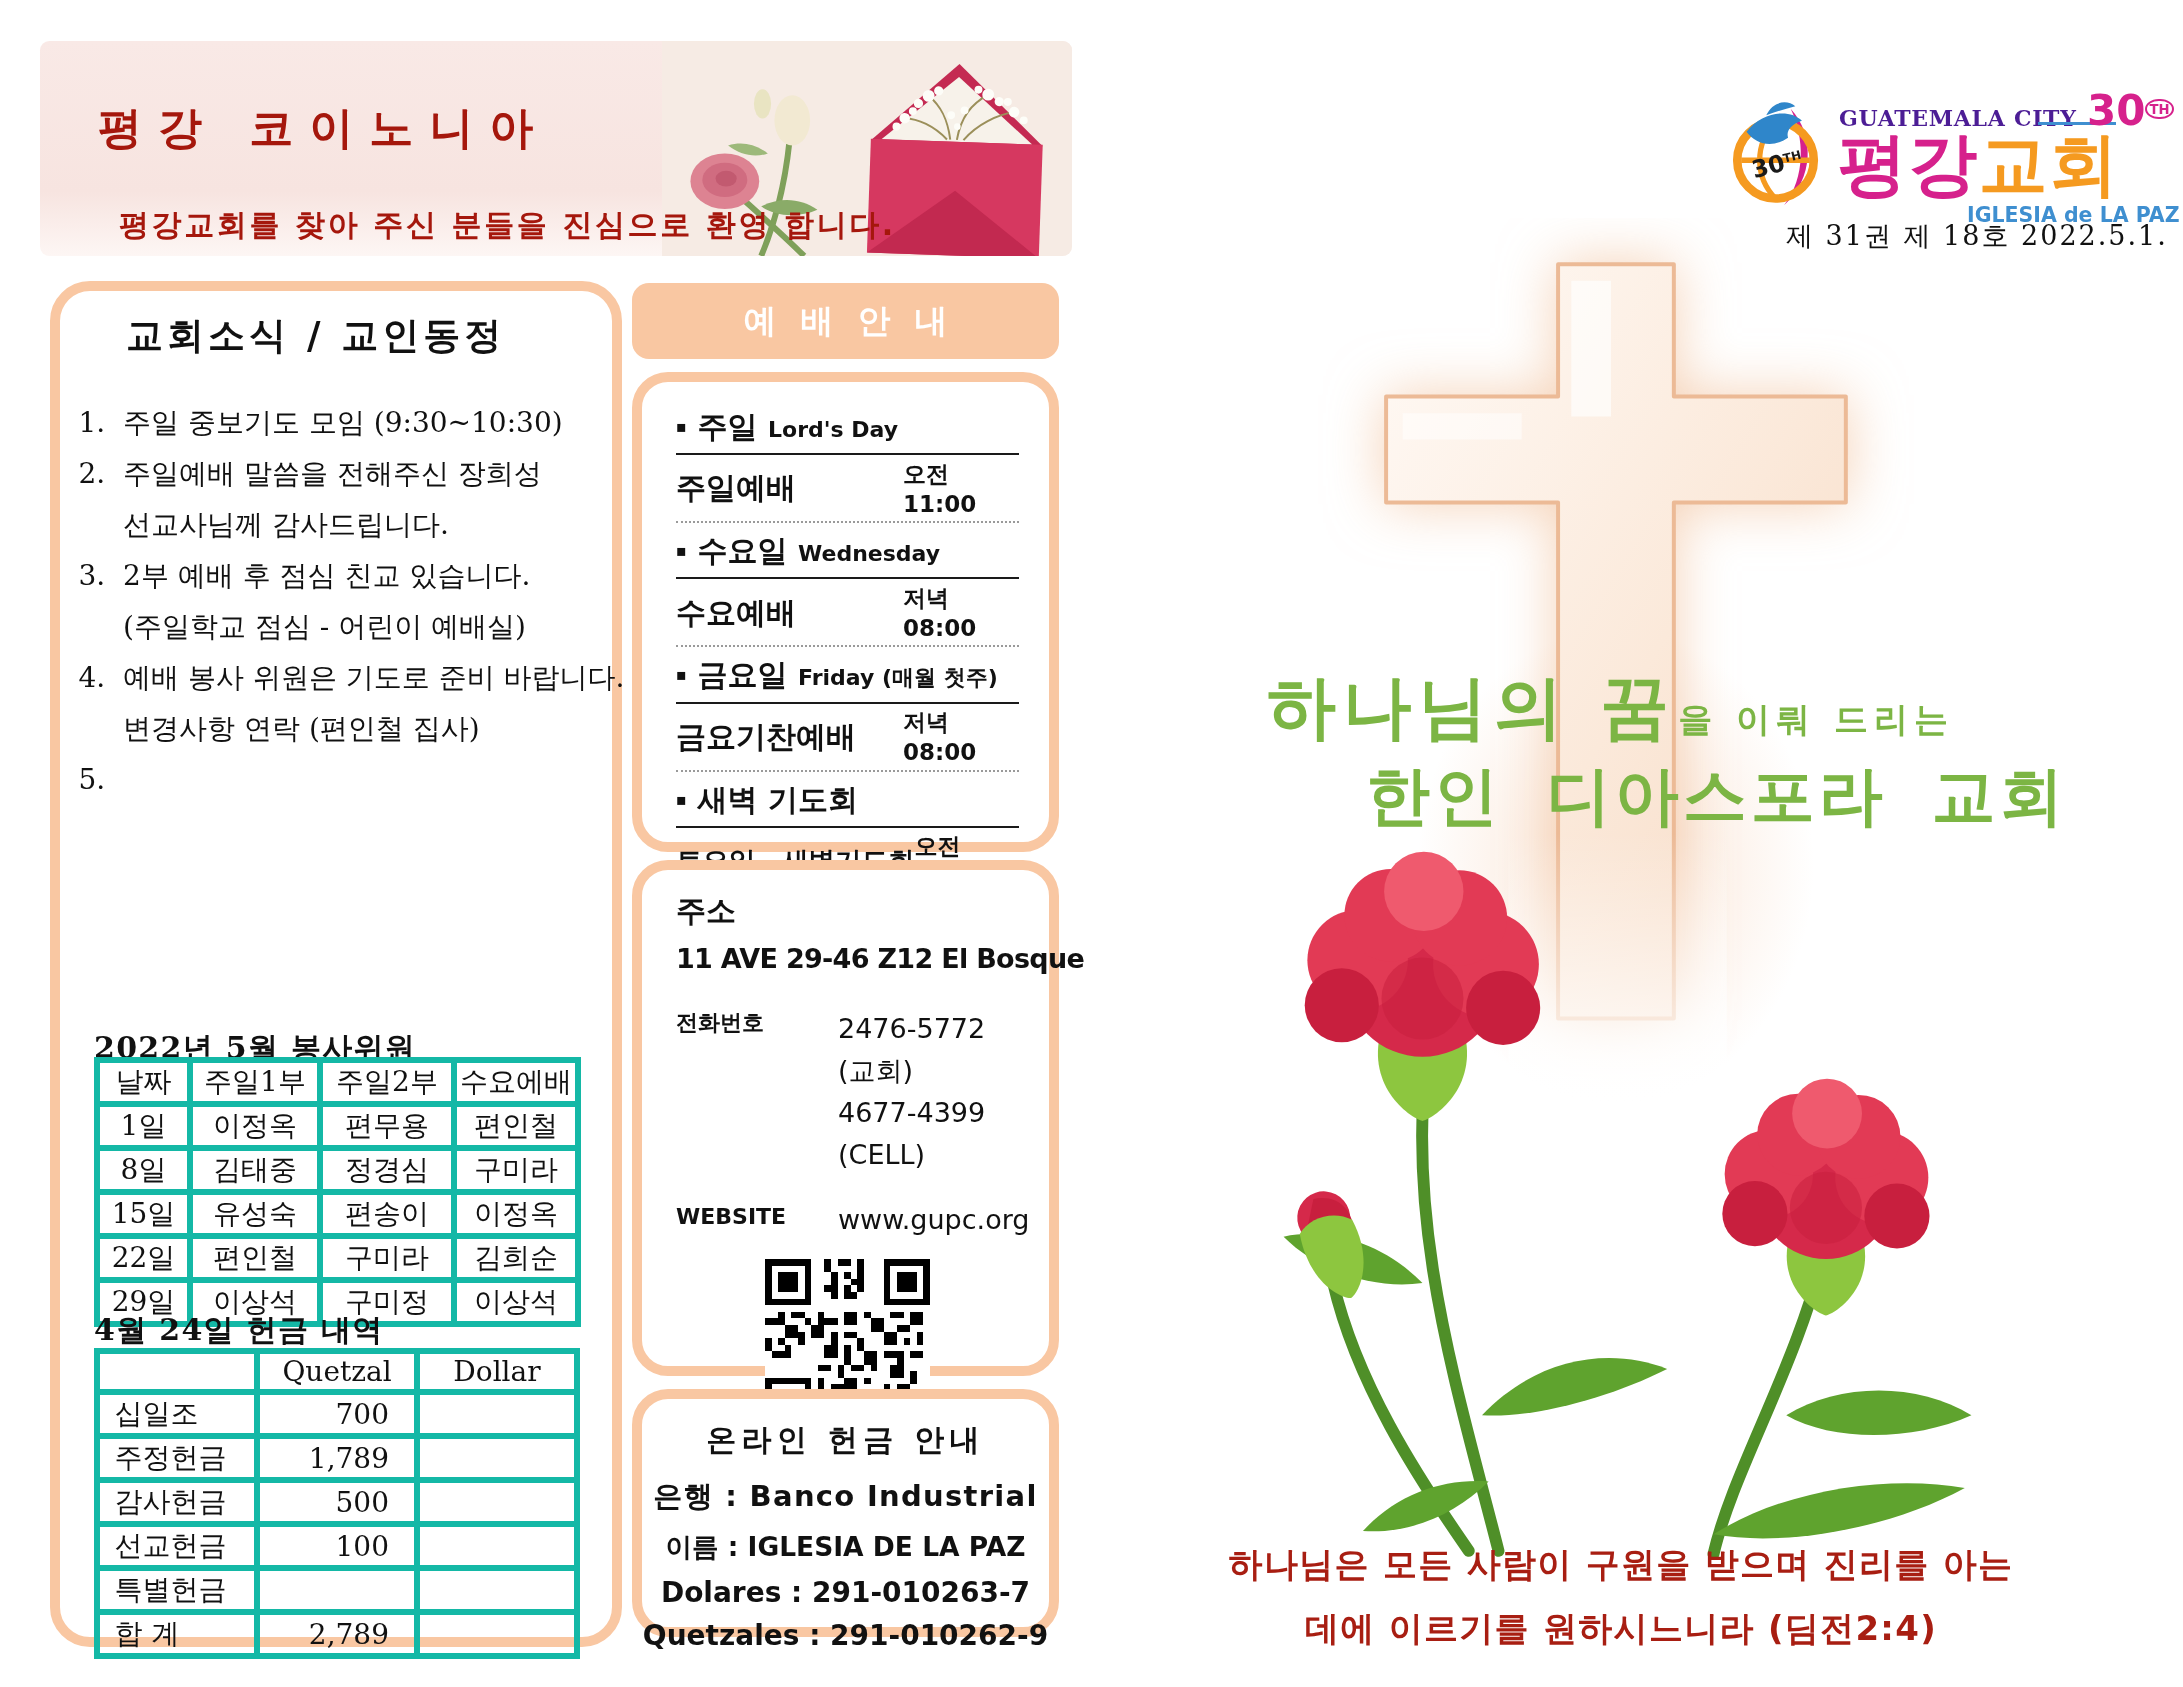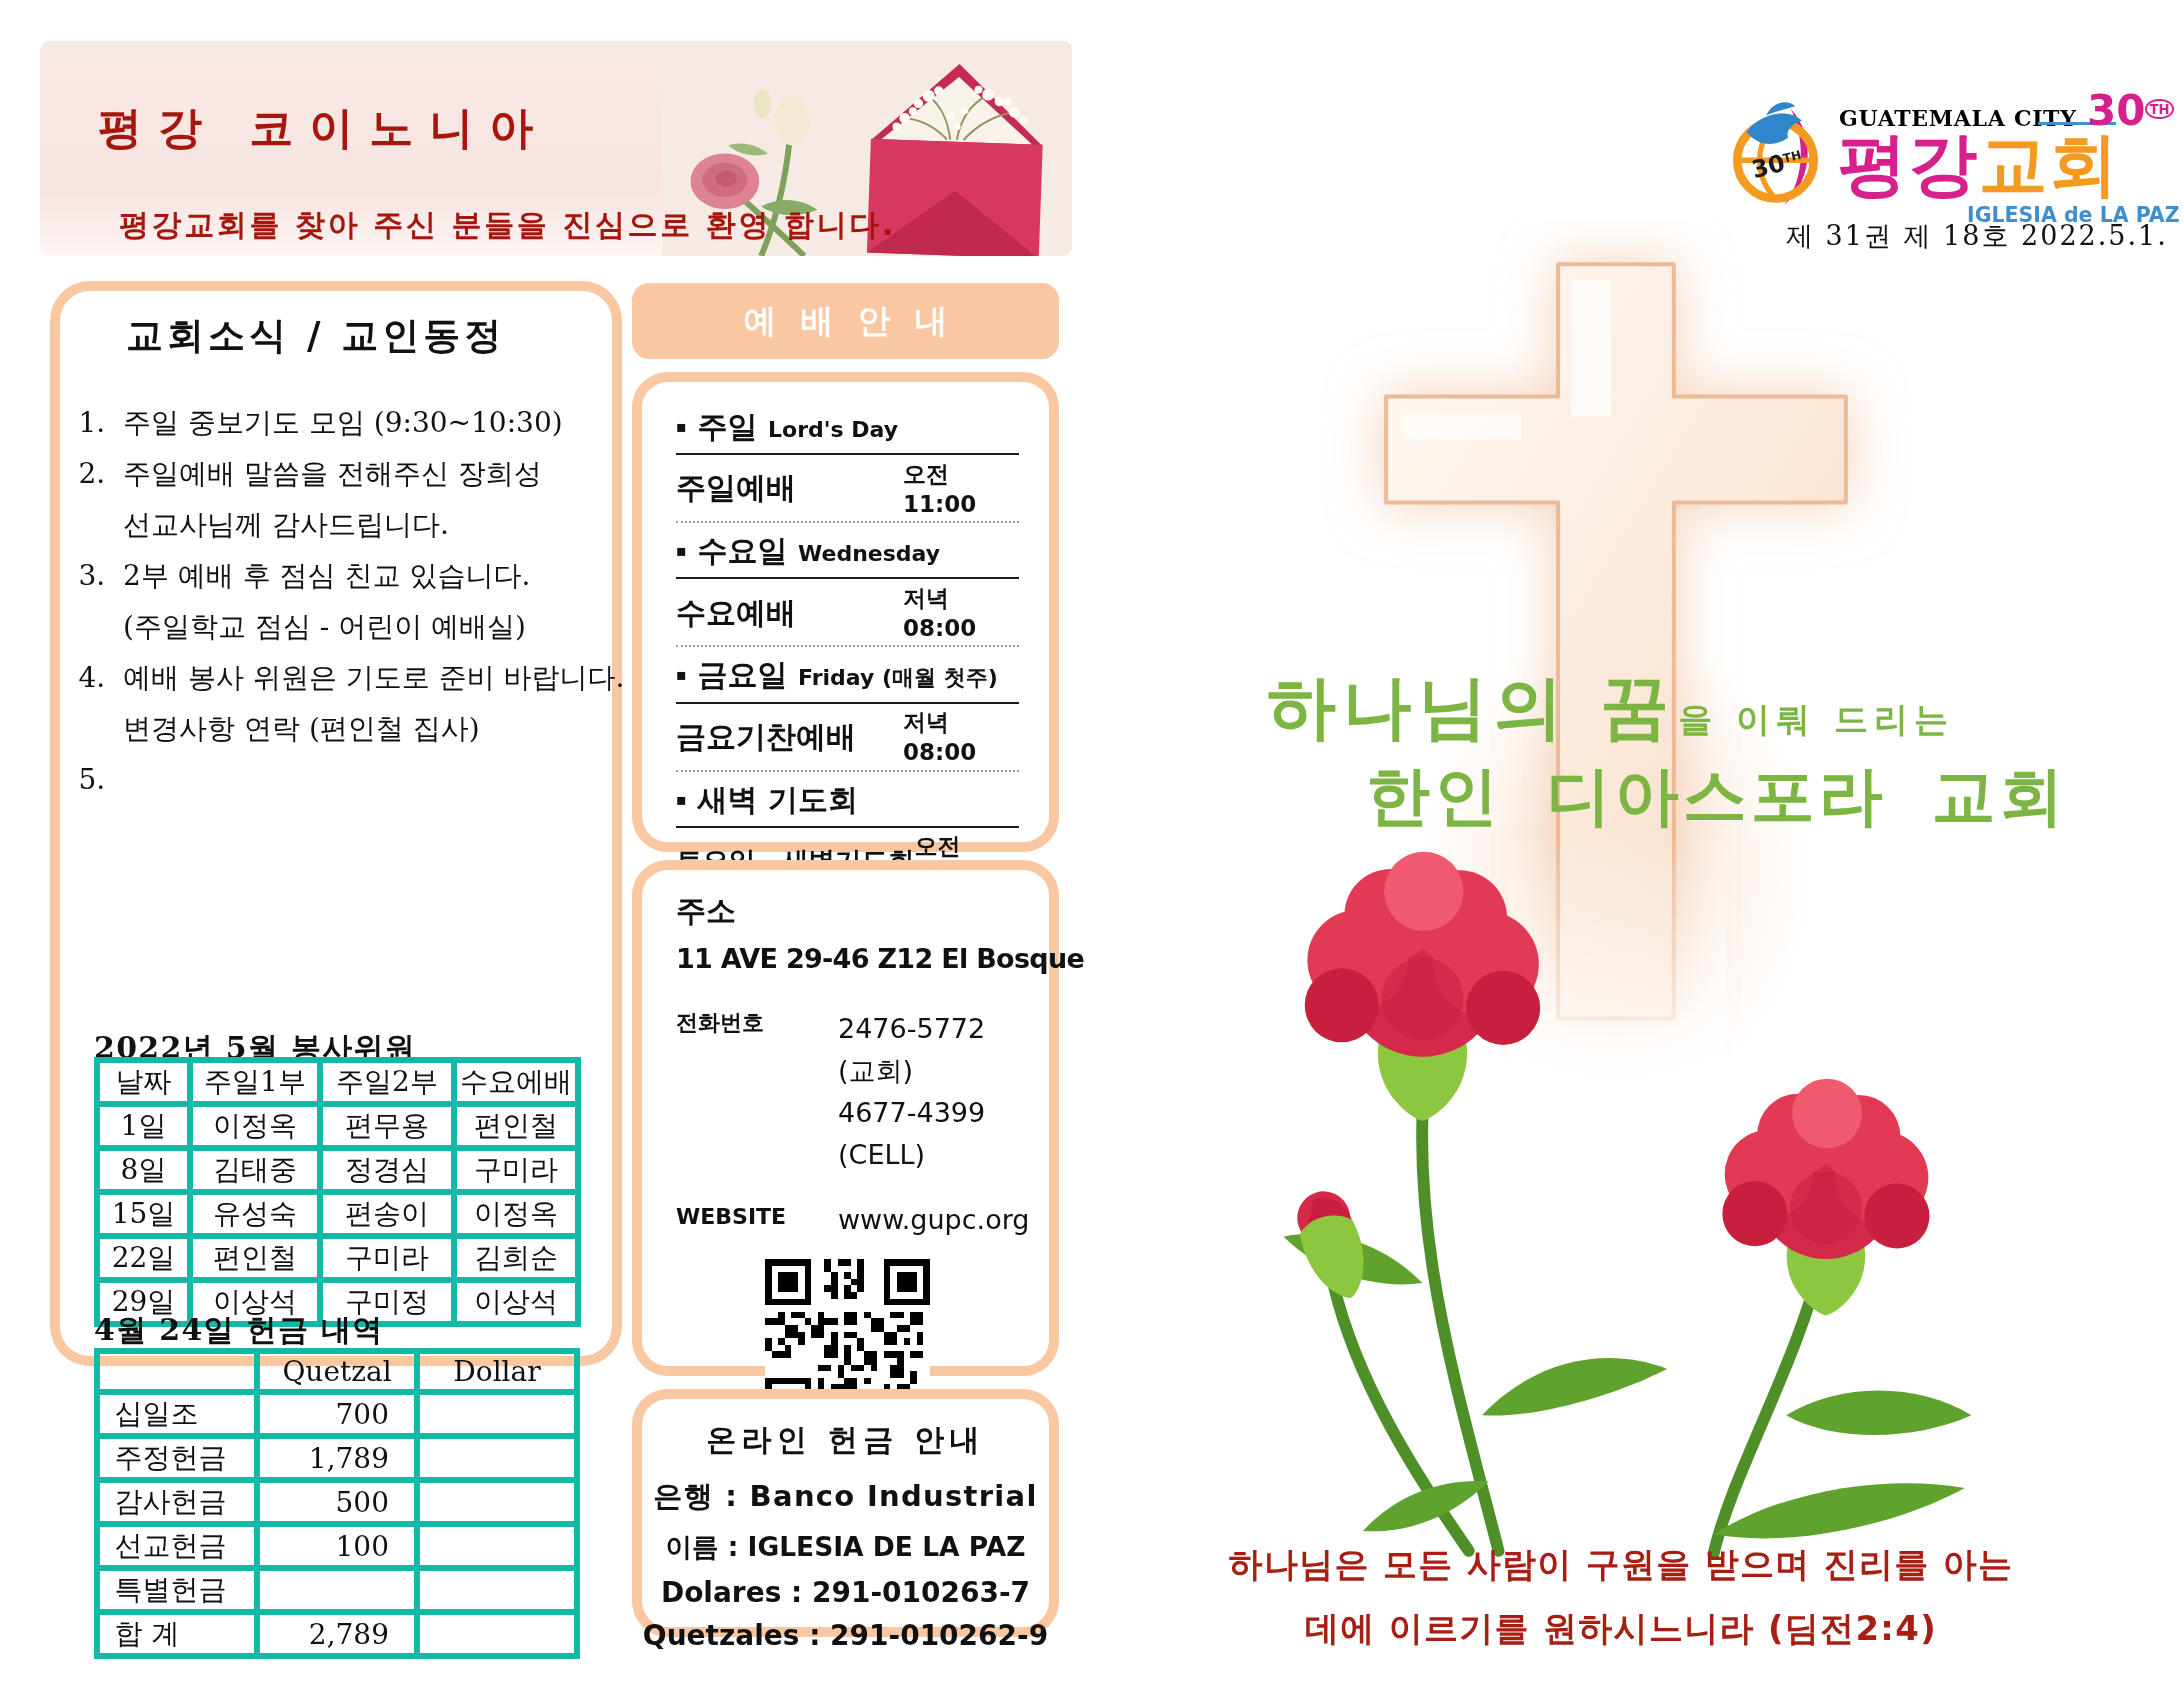--- a/index.html
+++ b/index.html
@@ -10,21 +10,21 @@
   .banner{position:absolute;left:40px;top:41px;width:1032px;height:215px;
           background:linear-gradient(180deg,#f9e9e6 0%,#f7e4e0 70%,#fdf6f4 100%);
           border-radius:9.3px;overflow:hidden;}
   .banner-title{position:absolute;left:58px;top:58px;font-size:44px;font-weight:bold;
                 color:#a5170c;letter-spacing:16px;white-space:nowrap;}
   .banner-subtitle{position:absolute;left:79px;top:164px;font-size:30px;font-weight:bold;
                    color:#a5170c;letter-spacing:2.6px;white-space:nowrap;}
   .banner-photo{position:absolute;right:0;top:0;width:410px;height:215px;}
 
   
-  .left-box{position:absolute;left:50px;top:281px;width:572px;height:1085px;background:#fff;
+  .left-box{position:absolute;left:50px;top:281px;width:572px;height:1366px;background:#fff;
             border:10.6px solid #f9c7a2;border-radius:40px;box-sizing:border-box;}
   .news-heading{position:absolute;left:66px;top:20px;font-family:"DejaVu Serif","Liberation Serif",serif;
                 font-size:37px;font-weight:600;letter-spacing:4px;white-space:nowrap;}
   .news-list{position:absolute;left:18.5px;top:106px;width:516px;}
   .news-line{display:flex;gap:6.6px;font-family:"DejaVu Serif","Liberation Serif",serif;
              font-size:28px;line-height:51px;white-space:nowrap;}
   .news-line .num{width:38px;flex:0 0 38px;}
   .sec-title{position:absolute;font-family:"DejaVu Serif","Liberation Serif",serif;
              font-size:30px;font-weight:600;letter-spacing:1.3px;white-space:nowrap;}
   table.grid{position:absolute;border-collapse:collapse;table-layout:fixed;
@@ -69,21 +69,21 @@
   .servant b{font-size:29px;}
 
   .online{top:1389px;height:248px;padding-top:21px;text-align:center;}
   .on-title{font-size:30px;font-weight:bold;letter-spacing:5.3px;}
   .on-bank{font-size:29px;font-weight:bold;margin-top:16px;letter-spacing:1.3px;}
   .on-name{font-size:26.5px;font-weight:bold;margin-top:12px;}
   .on-acct{font-size:28px;font-weight:bold;margin-top:10.6px;}
 
   
   .masthead{position:absolute;left:1728px;top:85px;width:410px;height:152px;}
-  .mh-city{position:absolute;left:111px;top:20px;color:#000000;font-size:22px;font-weight:bold;
+  .mh-city{position:absolute;left:111px;top:20px;color:#4c1d95;font-size:22px;font-weight:bold;
            font-family:"DejaVu Serif","Liberation Serif",serif;letter-spacing:0.7px;white-space:nowrap;}
   .mh-line{position:absolute;left:310px;top:37px;width:78px;height:2.6px;background:#3f8fd0;}
   .mh-30{position:absolute;left:359px;top:1.3px;color:#d6218c;font-size:42px;font-weight:bold;}
   .mh-30 .th{font-size:13.2px;border:2px solid #d6218c;border-radius:50%;padding:0.7px 2px;
              vertical-align:12px;letter-spacing:0;}
   .mh-name{position:absolute;left:110px;top:34px;font-size:69px;font-weight:bold;letter-spacing:1.3px;white-space:nowrap;}
   .mh-name .p1{color:#d6218c;}
   .mh-name .p2{color:#f59a20;}
   .mh-es{position:absolute;left:239px;top:118px;color:#3f8fd0;font-size:20.5px;font-weight:bold;white-space:nowrap;}
   .issue{position:absolute;left:1786px;top:218px;font-family:"DejaVu Serif","Liberation Serif",serif;

